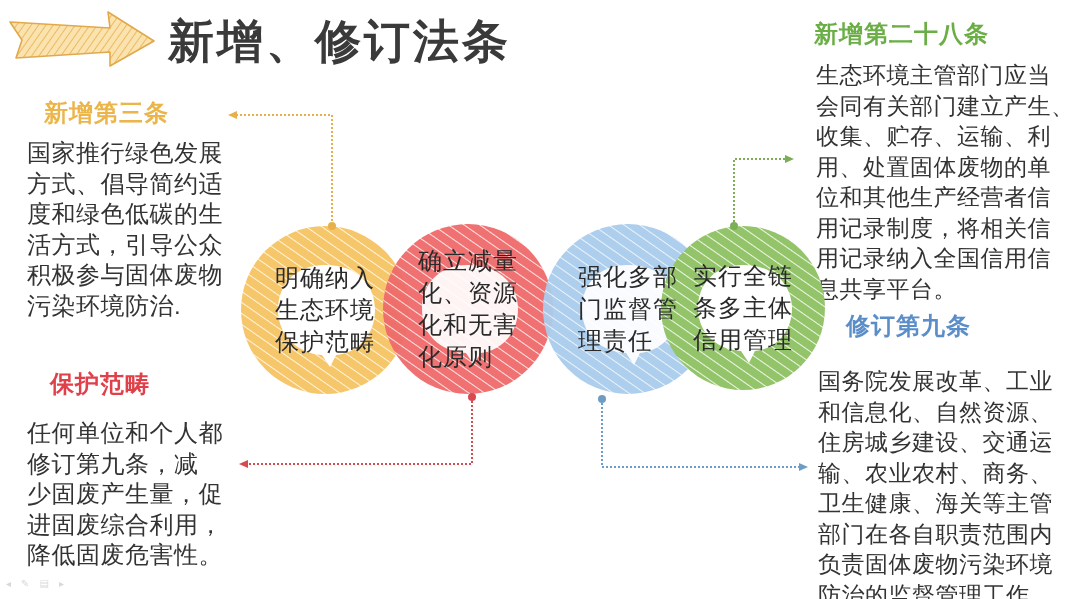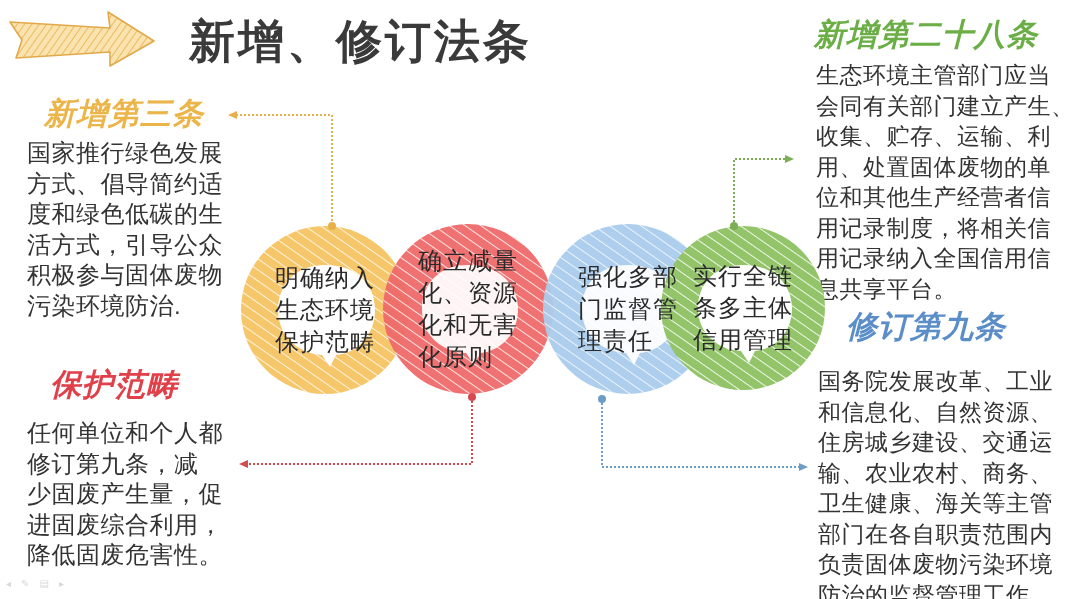--- a/index.html
+++ b/index.html
@@ -4,24 +4,24 @@
   <style>
     html, body { margin:0; padding:0; }
     body {
       width:1080px; height:599px; position:relative; overflow:hidden;
       background:#ffffff;
       font-family: "DejaVu Sans", "Liberation Sans", sans-serif;
     }
     .abs { position:absolute; }
     .title {
       left:168px; top:10px; font-size:46px; font-weight:bold; color:#3a3a3a;
-      letter-spacing:3px; line-height:62px;margin-left:21px;
+      letter-spacing:3px; line-height:62px;
     }
     .arrow-icon { left:6px; top:8px; width:152px; height:62px; }
-    .heading { font-weight:bold; font-size:31px; line-height:40px; letter-spacing:1px;font-style:italic; }
+    .heading { font-weight:bold; font-size:24px; line-height:40px; letter-spacing:1px; }
     .body-text {
       font-family: Liberation Sans, sans-serif;
       font-size:24px; line-height:30.5px; color:#333333; white-space:pre; letter-spacing:0.5px;
     }
     .circle {
       position:absolute; border-radius:50%;
       display:flex; align-items:center; justify-content:center;
     }
     .circle svg { position:absolute; left:0; top:0; }
     .circle-label {

